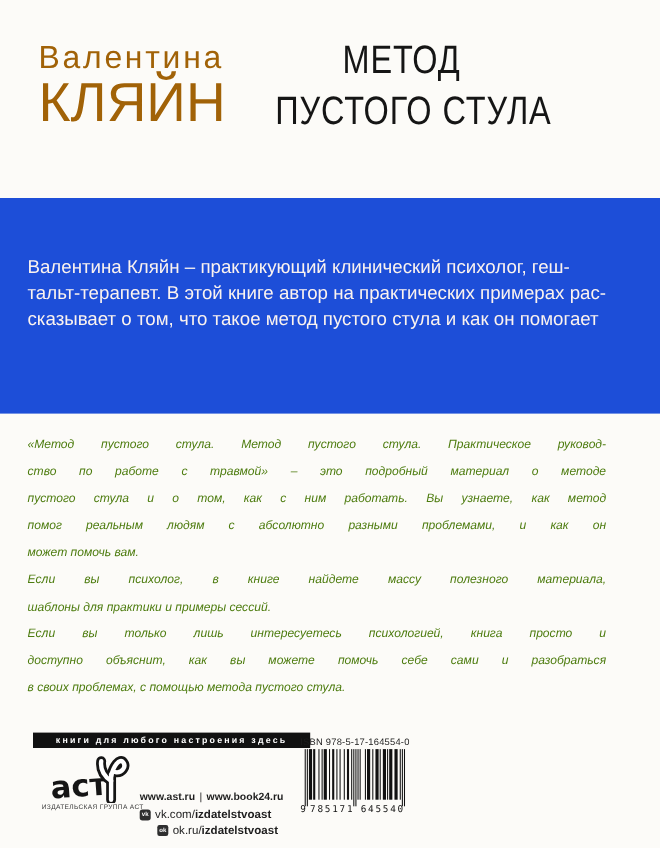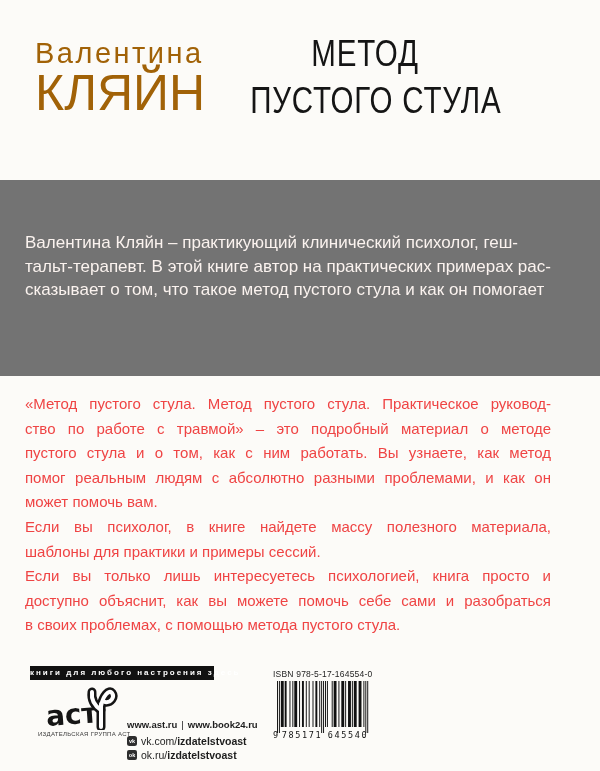--- a/index.html
+++ b/index.html
@@ -21,53 +21,53 @@
   .title{
     position:absolute;left:225px;top:30px;width:280px;
     text-align:center;color:#151515;
     transform:scaleX(0.82);transform-origin:50% 0;
   }
   .title-line{font-size:36px;line-height:47px;font-weight:400;letter-spacing:1px;white-space:nowrap;}
 
   
   .band{
     position:absolute;left:0;top:180px;width:600px;height:196px;
-    background:#737373;
+    background:#1d4ed8;
   }
   .annotation{
     position:absolute;left:25px;top:51px;width:545px;
     color:#fbf3ef;font-size:17px;line-height:23.5px;
   }
 
   
   .description{
     position:absolute;left:25px;top:392px;width:526px;
-    color:#ef4444;font-size:15px;line-height:24.6px;
+    color:#4d7c0f;font-size:11px;line-height:24.6px;font-style:italic;
   }
   .jline{text-align:justify;text-align-last:justify;}
   .jlast{text-align:left;}
 
   
   .banner{
-    position:absolute;left:30px;top:666px;width:184px;height:14px;
+    position:absolute;left:30px;top:666px;width:252px;height:14px;
     background:#111111;color:#ffffff;
     font-size:8px;line-height:14px;font-weight:bold;letter-spacing:2px;
     text-align:center;white-space:nowrap;
   }
   .logo-block{position:absolute;left:38px;top:682px;width:92px;}
   .logo-svg{display:block;margin:0 auto;}
   .logo-caption{
     margin-top:1px;text-align:center;color:#3a3a3a;
     font-size:6px;letter-spacing:0.3px;white-space:nowrap;
   }
   .links{position:absolute;left:127px;top:719px;color:#1d1d1d;}
   .www-row{font-size:9.5px;font-weight:bold;white-space:nowrap;}
   .www-sep{margin:0 4px;font-weight:400;}
   .social-row{display:flex;align-items:center;margin-top:5px;font-size:10.5px;white-space:nowrap;}
-  .social-row + .social-row{margin-top:2px;}
+  .social-row + .social-row{margin-top:2px;margin-left:16px;}
   .s-icon{
     width:10px;height:10px;border-radius:2.5px;background:#2e2e2e;
     color:#fff;font-size:5.5px;font-weight:bold;line-height:10px;text-align:center;
     margin-right:4px;flex:0 0 auto;
   }
   .s-icon.square{border-radius:2px;}
   .acct{font-weight:bold;}
 
   .barcode-block{position:absolute;left:273px;top:669px;width:100px;}
   .isbn{font-size:8.5px;color:#1d1d1d;white-space:nowrap;letter-spacing:0.2px;}

